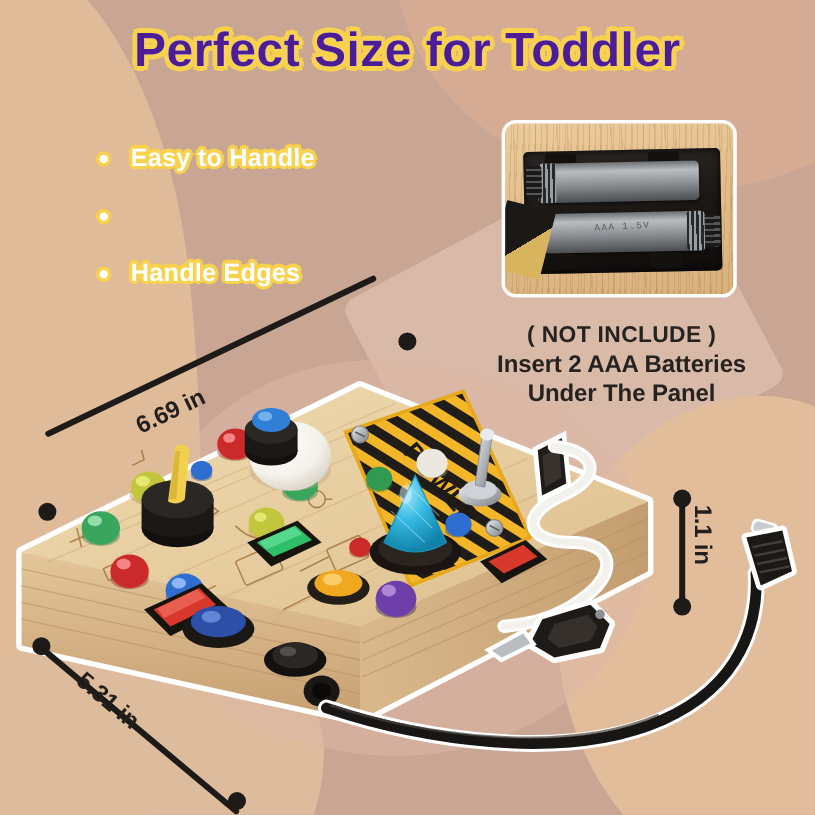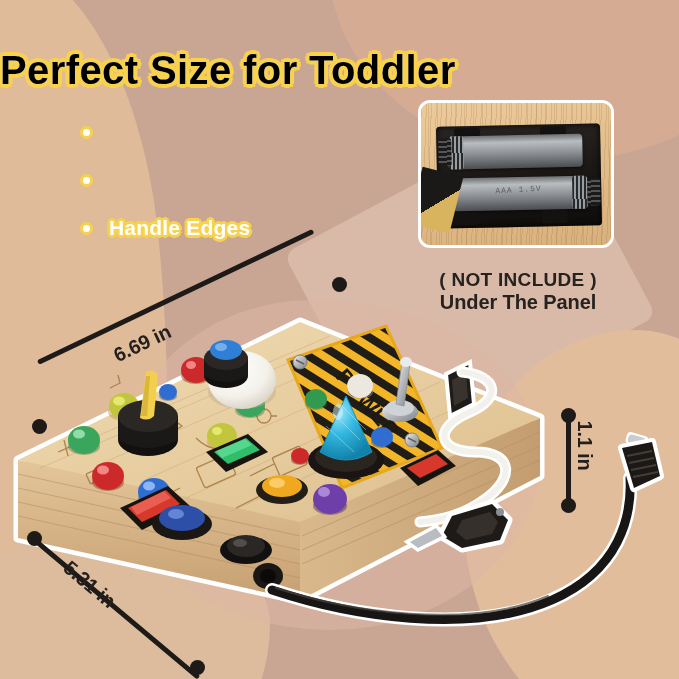--- a/index.html
+++ b/index.html
@@ -44,35 +44,34 @@
   }
   .bg-center-pale{
     left:120px;top:300px;width:420px;height:330px;
     background:#dcb8a4;opacity:.55;
     border-radius:46% 54% 50% 50% / 52% 48% 52% 48%;
   }
 
   
   .headline{
     position:absolute;left:0;right:0;top:22px;
-    text-align:left;
+    text-align:center;
     font-size:40px;line-height:1;
     font-weight:bold;
     letter-spacing:.4px;
-    color:#000000;
+    color:#4c1d95;
     -webkit-text-stroke:2px #ffffff;
     paint-order:stroke fill;
     text-shadow:
       0 0 0 #fff,
       3px 0 0 #f8d24d,-3px 0 0 #f8d24d,0 3px 0 #f8d24d,0 -3px 0 #f8d24d,
       2px 2px 0 #f8d24d,-2px 2px 0 #f8d24d,2px -2px 0 #f8d24d,-2px -2px 0 #f8d24d,
       4px 0 0 #f8d24d,-4px 0 0 #f8d24d,0 4px 0 #f8d24d,0 -4px 0 #f8d24d,
       3px 3px 0 #f8d24d,-3px 3px 0 #f8d24d,3px -3px 0 #f8d24d,-3px -3px 0 #f8d24d;
     white-space:nowrap;
-    margin-top:28px;
   }
 
   
   .bullets{position:absolute;left:80px;top:108px;}
   .bullet-row{display:flex;align-items:center;height:48px;}
   .bullet-dot{
     width:13px;height:13px;border-radius:50%;
     background:#ffffff;
     border:3px solid #f8d24d;
     box-sizing:border-box;
@@ -218,20 +217,21 @@
   <div class="bg-shape bg-midlight"></div>
   <div class="bg-shape bg-rightblob"></div>
   <div class="bg-shape bg-lowleft"></div>
   <div class="bg-shape bg-center-pale"></div>
 
   <div class="headline">Perfect Size for Toddler</div>
 
   <div class="bullets">
     <div class="bullet-row">
       <span class="bullet-dot"></span>
+      <span class="bullet-label">Easy to Handle</span>
     </div>
     <div class="bullet-row">
       <span class="bullet-dot"></span>
     </div>
     <div class="bullet-row">
       <span class="bullet-dot"></span>
       <span class="bullet-label">Handle Edges</span>
     </div>
   </div>
 
@@ -250,20 +250,21 @@
       <div class="bc-spring" style="right:1px;top:55px;"></div>
       <div class="bc-tab" style="left:16px;top:86px;"></div>
       <div class="bc-tab" style="left:104px;top:86px;"></div>
       <div class="bc-code">AAA  1.5V</div>
     </div>
     <div class="bc-corner"></div>
   </div>
 
   <div class="battery-text">
     <div class="bt-1">( NOT INCLUDE )</div>
+    <div class="bt-2">Insert 2 AAA Batteries</div>
     <div class="bt-3">Under The Panel</div>
   </div>
 
   <div id="board">
     <svg class="board-svg" width="560" height="360" viewBox="0 0 560 360">
       <defs>
         <linearGradient id="woodTop" x1="0" y1="0" x2="1" y2="1">
           <stop offset="0%" stop-color="#f0dcb4"></stop>
           <stop offset="45%" stop-color="#e8cfa2"></stop>
           <stop offset="100%" stop-color="#dcbd8c"></stop>

